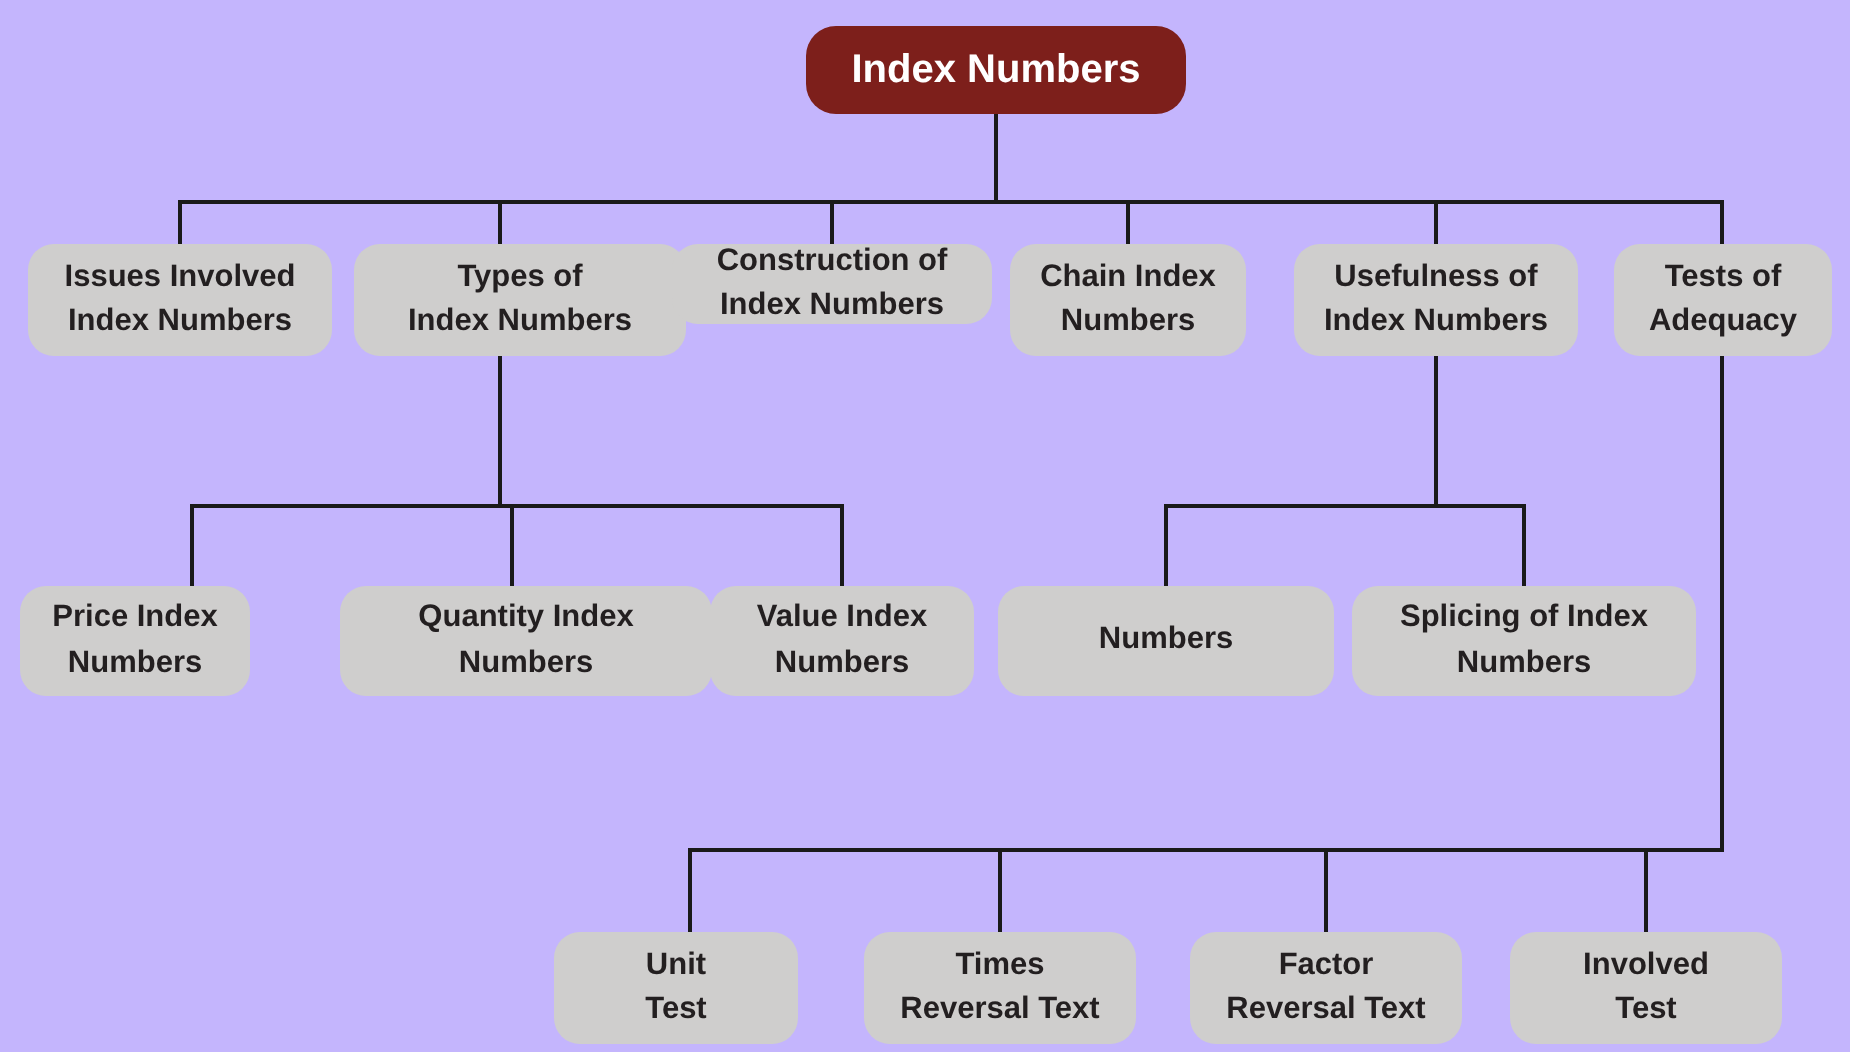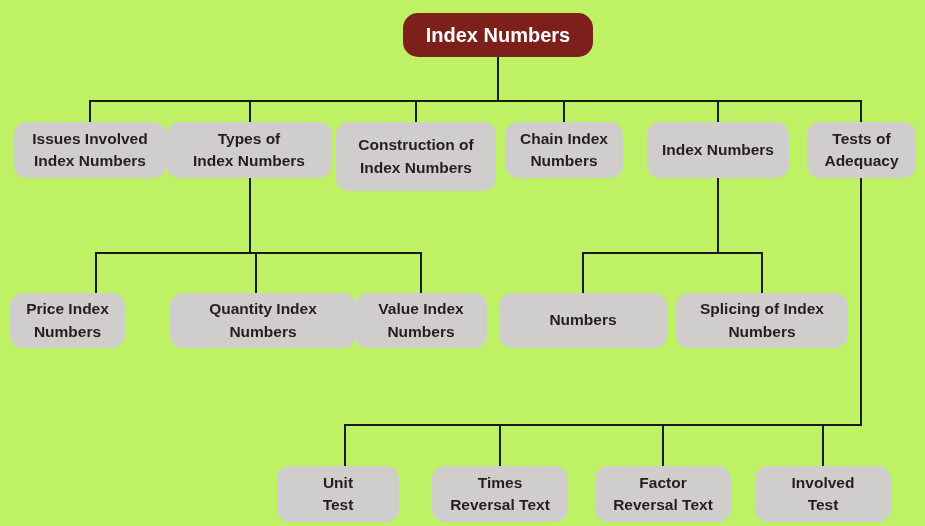--- a/index.html
+++ b/index.html
@@ -1,20 +1,20 @@
 <!DOCTYPE html>
 <html><head>
 <meta charset="utf-8">
 <style>
   html, body { margin: 0; padding: 0; background: #ffffff; }
   #diagram {
     position: relative;
     width: 925px;
     height: 526px;
-    background: #bef264;
+    background: #c4b5fd;
     font-family: "Liberation Sans", sans-serif;
     overflow: hidden;
   }
   .node {
     position: absolute;
     background: #cfcecd;
     border-radius: 13px;
     display: flex;
     flex-direction: column;
     align-items: center;
@@ -53,33 +53,34 @@
   <div class="vline" style="left:249px;top:100px;height:22px"></div>
   <div class="vline" style="left:415px;top:100px;height:22px"></div>
   <div class="vline" style="left:563px;top:100px;height:22px"></div>
   <div class="vline" style="left:717px;top:100px;height:22px"></div>
   <div class="vline" style="left:860px;top:100px;height:22px"></div>
 
   <div class="node" style="left:14px;top:122px;width:152px;height:56px">
     <span>Issues Involved</span>
     <span>Index Numbers</span>
   </div>
-  <div class="node" style="left:166px;top:122px;width:166px;height:56px">
+  <div class="node" style="left:177px;top:122px;width:166px;height:56px">
     <span>Types of</span>
     <span>Index Numbers</span>
   </div>
-  <div class="node" style="left:336px;top:122px;width:160px;height:69px">
+  <div class="node" style="left:336px;top:122px;width:160px;height:40px">
     <span>Construction of</span>
     <span>Index Numbers</span>
   </div>
   <div class="node" style="left:505px;top:122px;width:118px;height:56px">
     <span>Chain Index</span>
     <span>Numbers</span>
   </div>
   <div class="node" style="left:647px;top:122px;width:142px;height:56px">
+    <span>Usefulness of</span>
     <span>Index Numbers</span>
   </div>
   <div class="node" style="left:807px;top:122px;width:109px;height:56px">
     <span>Tests of</span>
     <span>Adequacy</span>
   </div>
 
   <div class="vline" style="left:249px;top:178px;height:74px"></div>
   <div class="hline" style="left:95px;top:252px;width:327px"></div>
   <div class="vline" style="left:95px;top:252px;height:41px"></div>

